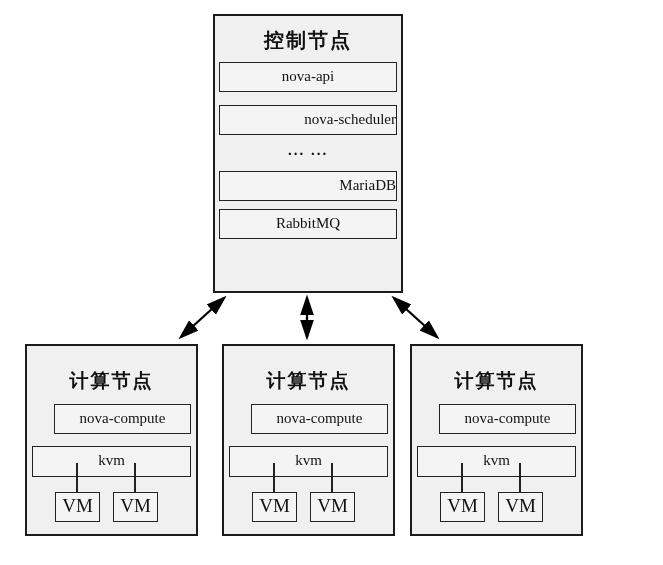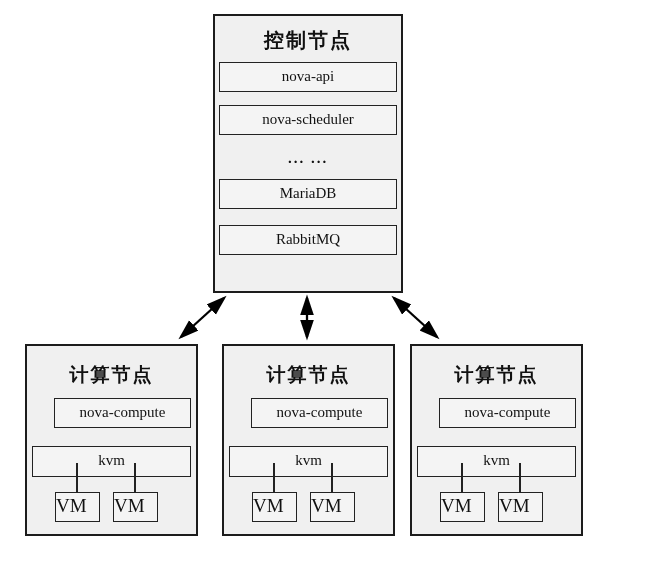--- a/index.html
+++ b/index.html
@@ -35,57 +35,57 @@
     background: #f4f4f4;
     border: 1.5px solid #222222;
     box-sizing: border-box;
     height: 30px;
     line-height: 26px;
     text-align: center;
     font-size: 15px;
   }
   .control-node .inner-box { margin: 0 0 13px 0; }
   .control-node .inner-box.first { margin-top: 6px; }
-  .control-node .inner-box.tight { margin-bottom: 16px; }
+  .control-node .inner-box.tight { margin-bottom: 8px; text-align: right; }
   .ellipsis-row {
     text-align: center;
     font-size: 15px;
     font-weight: bold;
     letter-spacing: 2px;
     height: 20px;
     line-height: 15px;
     margin: 2px 0 8px 0;
   }
   .compute-node {
     top: 344px;
     width: 173px; height: 192px;
-    padding: 14px 5px 0 5px;
+    padding: 20px 5px 0 5px;
   }
   .compute-node.pos-1 { left: 25px; }
   .compute-node.pos-2 { left: 222px; }
   .compute-node.pos-3 { left: 410px; }
   .compute-node .node-title { font-size: 19px; height: 30px; line-height: 30px; }
   .compute-node .inner-box.agent { margin-top: 8px; margin-left: 22px; }
-  .compute-node .inner-box.hv { margin-top: 18px; height: 31px; text-align: center; }
+  .compute-node .inner-box.hv { margin-top: 12px; height: 31px; text-align: center; }
   .vm-wire {
     position: absolute;
     width: 2px; height: 31px;
     top: 117px;
     background: #222222;
   }
   .vm-wire.w1 { left: 49px; }
   .vm-wire.w2 { left: 107px; }
   .vm-box {
     position: absolute;
     top: 146px;
     width: 45px; height: 30px;
     background: #f4f4f4;
     border: 1.5px solid #222222;
     box-sizing: border-box;
-    text-align: left;
+    text-align: center;
     font-size: 19px;
     line-height: 26px;
   }
   .vm-box.v1 { left: 28px; }
   .vm-box.v2 { left: 86px; }
   .arrow-layer {
     position: absolute;
     left: 0; top: 0;
     width: 663px; height: 565px;
     pointer-events: none;

